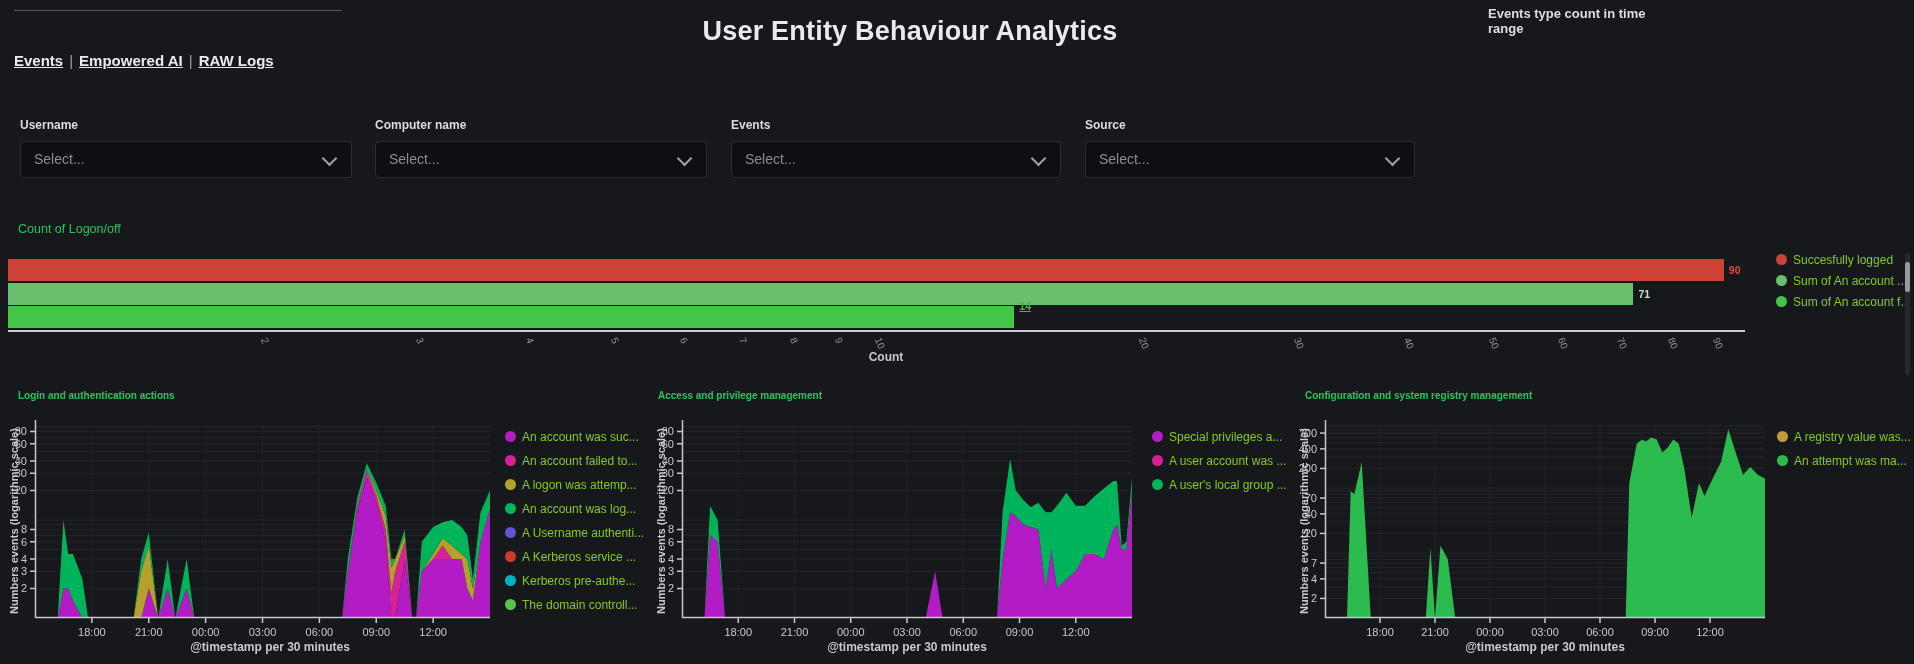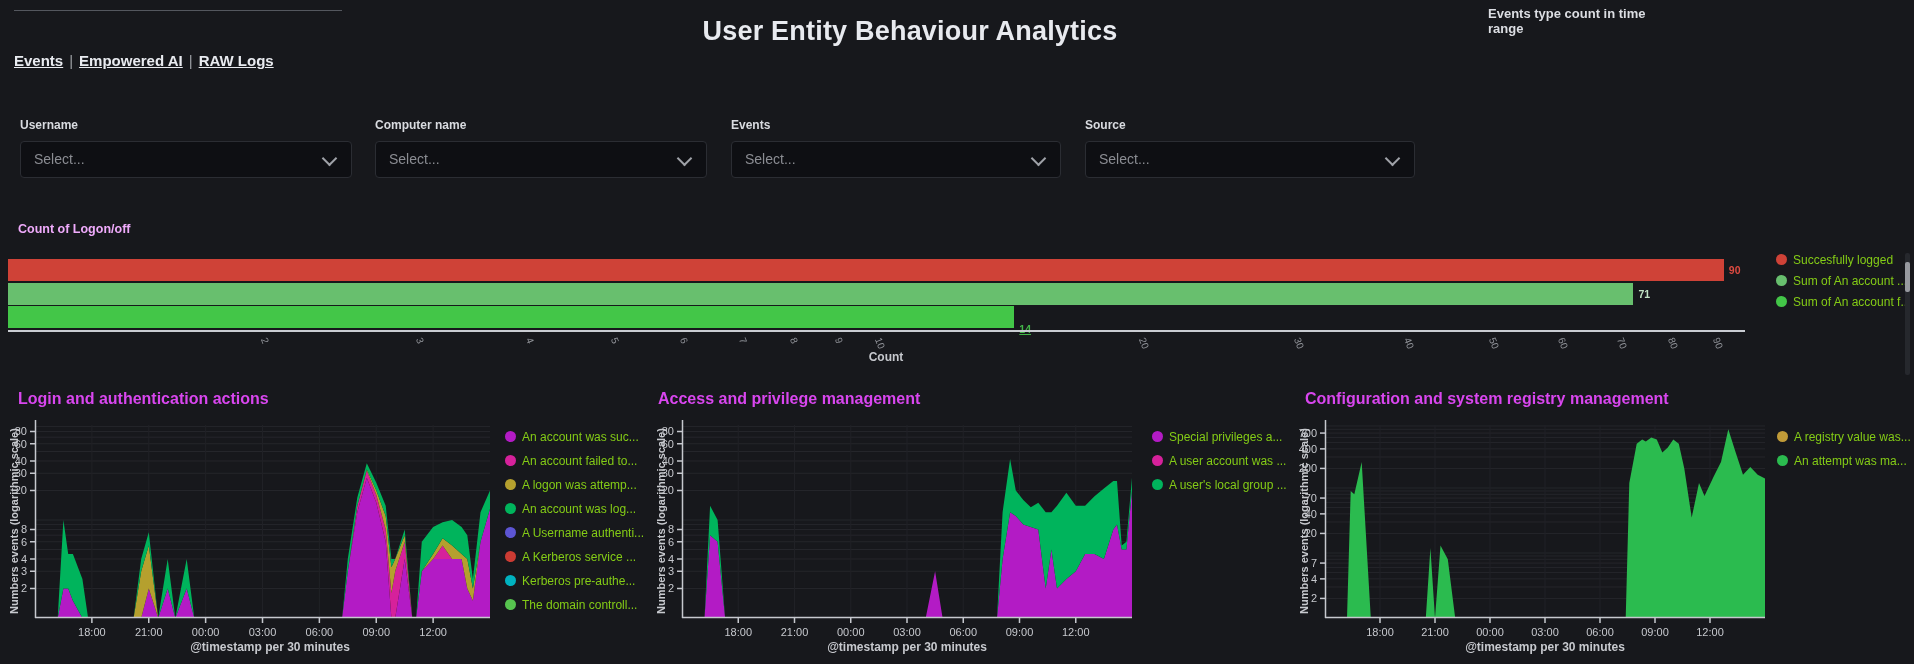--- a/index.html
+++ b/index.html
@@ -19,37 +19,37 @@
   .metric.m0{left:1440px;top:6px;}
   .metric.m1{left:1679px;top:6px;}
   
   .filter{top:118px;width:332px;}
   .filter.f0{left:20px}.filter.f1{left:375px}.filter.f2{left:731px;width:330px}.filter.f3{left:1085px;width:330px}
   .filter .f-label{font-size:12px;font-weight:700;color:#d9dbe0;}
   .filter .f-box{position:relative;margin-top:9px;height:37px;background:#0e0f13;border:1px solid #2b2d33;border-radius:4px;box-sizing:border-box;cursor:pointer;}
   .filter .f-ph{position:absolute;left:13px;top:9px;font-size:14px;color:#8b8d93;}
   .filter .chev{position:absolute;right:16px;top:11px;width:9px;height:9px;border-right:2px solid #9fa2a8;border-bottom:2px solid #9fa2a8;transform:rotate(45deg);}
   
-  .logon-title{left:18px;top:222px;font-size:12.5px;font-weight:700;color:#f0abfc;}
+  .logon-title{left:18px;top:222px;font-size:12.5px;font-weight:400;color:#22c55e;}
   #logon-chart{left:0;top:0;width:1914px;height:664px;pointer-events:none;}
   .hbar{position:absolute;left:8px;}
   .bar-val{position:absolute;font-size:10.5px;font-weight:700;}
   .logon-axis{left:8px;top:330px;width:1737px;height:2px;background:#c9ccd2;}
   .btick{position:absolute;top:336px;font-size:10px;color:#8f9197;transform:rotate(68deg);transform-origin:left top;white-space:nowrap;}
   .count-label{left:786px;top:350px;width:200px;text-align:center;font-size:12px;font-weight:700;color:#c6c8cd;}
   .legend-row{position:absolute;white-space:nowrap;font-size:12px;color:#84cc16;}
   .legend-row .dot{display:inline-block;width:11px;height:11px;border-radius:50%;margin-right:6px;vertical-align:-1px;}
   .sb-track{left:1905px;top:253px;width:5px;height:122px;background:#26282d;border-radius:2px;}
   .sb-thumb{left:1905px;top:262px;width:5px;height:30px;background:#97999f;border-radius:2px;cursor:pointer;}
   
   .panel{top:385px;height:279px;}
   .panel.p0{left:8px;width:638px;}
   .panel.p1{left:648px;width:645px;}
   .panel.p2{left:1295px;width:619px;}
-  .panel .p-title{position:absolute;left:10px;top:5px;font-size:16px;font-weight:700;color:#d946ef;white-space:nowrap;}
+  .panel .p-title{position:absolute;left:10px;top:5px;font-size:10px;font-weight:700;color:#22c55e;white-space:nowrap;}
   .ylab{position:absolute;top:40px;height:193px;width:14px;writing-mode:vertical-rl;transform:rotate(180deg);
         font-size:11px;font-weight:700;color:#c7c9ce;text-align:center;white-space:nowrap;}
   .xlab{position:absolute;top:255px;font-size:12px;font-weight:700;color:#c7c9ce;text-align:center;width:300px;}
   .ytick{position:absolute;font-size:11px;color:#c7c9ce;width:30px;text-align:right;}
   .xtick{position:absolute;top:241px;font-size:11px;color:#c7c9ce;width:44px;text-align:center;}
   svg.plot{position:absolute;overflow:visible;}
 </style>
 </head>
 <body>
 
@@ -94,21 +94,21 @@
     </div>
   </div>
 
   <div class="abs logon-title">Count of Logon/off</div>
   <div class="abs" id="logon-chart">
       <div class="hbar" style="top: 259px; width: 1715.82px; height: 22px; background: rgb(207, 66, 55);"></div>
       <div class="bar-val" style="left: 1728.82px; top: 264px; color: rgb(222, 74, 64);">90</div>
       <div class="hbar" style="top: 282.5px; width: 1625.4px; height: 22px; background: rgb(104, 191, 110);"></div>
       <div class="bar-val" style="left: 1638.4px; top: 287.5px; color: rgb(194, 228, 197);">71</div>
       <div class="hbar" style="top: 306px; width: 1006.3px; height: 22px; background: rgb(67, 198, 72);"></div>
-      <div class="bar-val" style="left: 1019.3px; top: 323px; color: rgb(67, 182, 72); text-decoration: underline;">14</div>
+      <div class="bar-val" style="left: 1019.3px; top: 300px; color: rgb(67, 182, 72); text-decoration: underline;">14</div>
       <div class="btick" style="left: 269.304px;">2</div>
       <div class="btick" style="left: 423.912px;">3</div>
       <div class="btick" style="left: 533.609px;">4</div>
       <div class="btick" style="left: 618.696px;">5</div>
       <div class="btick" style="left: 688.217px;">6</div>
       <div class="btick" style="left: 746.996px;">7</div>
       <div class="btick" style="left: 797.913px;">8</div>
       <div class="btick" style="left: 842.825px;">9</div>
       <div class="btick" style="left: 883px;">10</div>
       <div class="btick" style="left: 1147.3px;">20</div>

